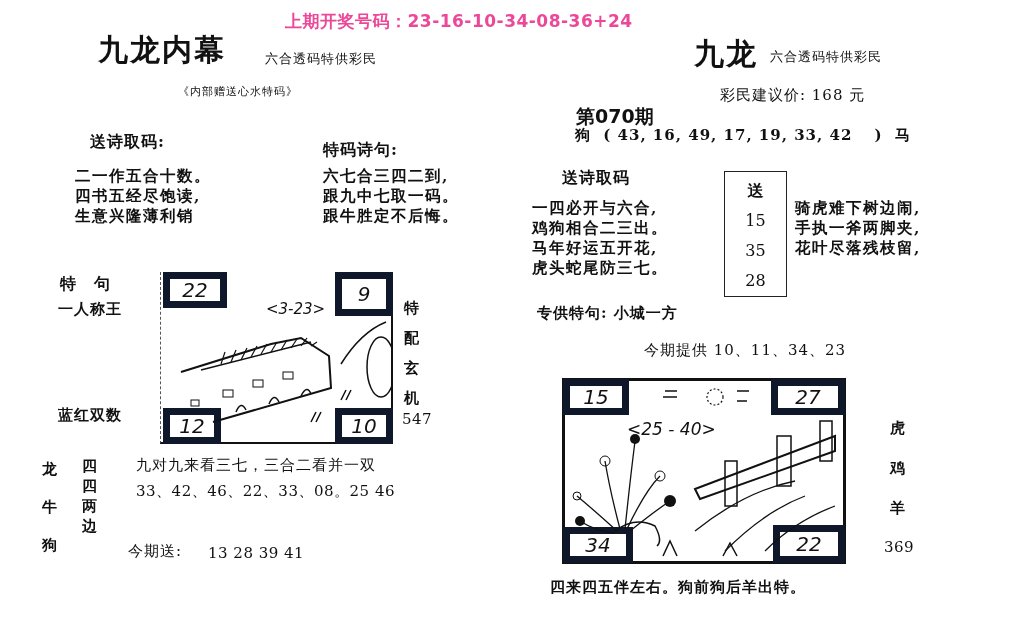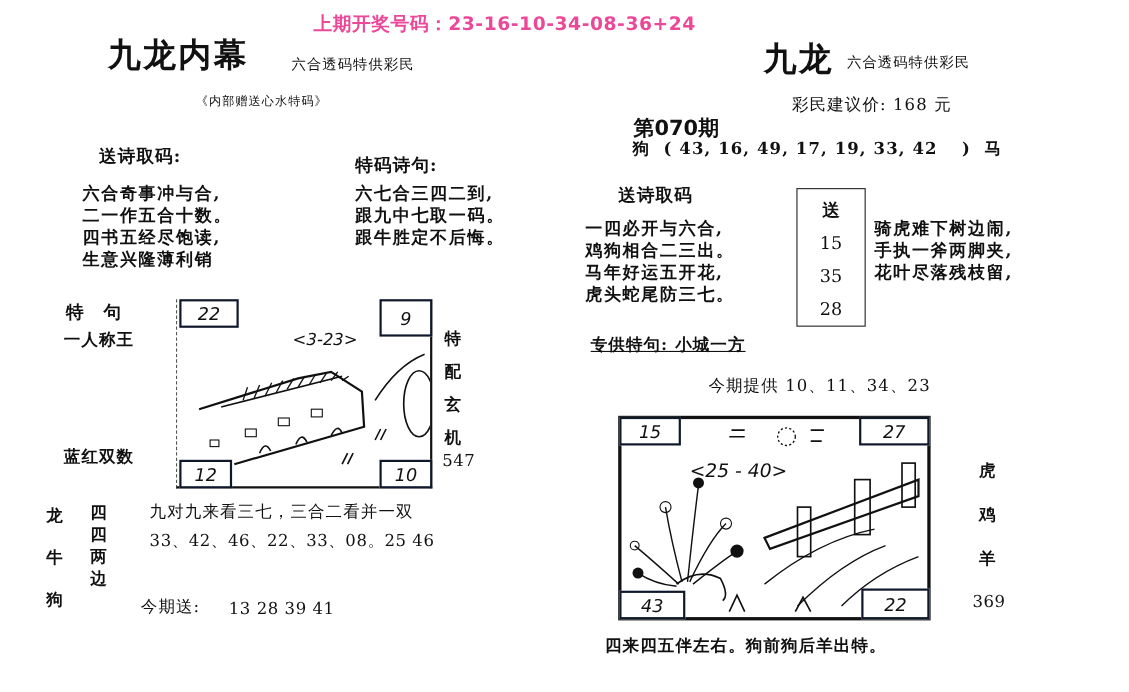--- a/index.html
+++ b/index.html
@@ -9,37 +9,36 @@
   .red-head { left:285px; top:10px; font-family:"DejaVu Sans", sans-serif; font-size:17px; font-weight:bold; color:#ec4899; letter-spacing:0.5px; }
   .big-title { font-size:30px; font-family:"DejaVu Serif", serif; font-weight:bold; letter-spacing:2px; }
   .sub-title { font-size:13px; letter-spacing:1px; }
   .poem-head { font-size:16px; font-weight:bold; letter-spacing:1px; }
   .poem { font-size:15.5px; font-weight:bold; line-height:20px; letter-spacing:1.5px; }
   .label { font-size:15px; font-weight:bold; letter-spacing:1px; }
   .vert { font-size:15px; font-weight:bold; line-height:30px; }
   .num { font-size:15px; letter-spacing:0.5px; }
   .issue { font-family:"DejaVu Sans", sans-serif; font-size:19px; font-weight:bold;margin-top:22px; }
   .sketch { position:absolute; border:2px solid #111; background:#fff; }
-  .corner { position:absolute; border:2px solid #0f172a; font-family:"DejaVu Sans", sans-serif; font-size:16px; font-style:italic; display:flex; align-items:center; justify-content:center; background:#fff; }
+  .corner { position:absolute; border:7px solid #0f172a; font-family:"DejaVu Sans", sans-serif; font-size:20px; font-style:italic; display:flex; align-items:center; justify-content:center; background:#fff; }
   .sendbox { position:absolute; left:724px; top:171px; width:61px; height:124px; border:1px solid #222; text-align:center; }
   .sendbox div { font-size:16px; line-height:30px; }
   .hand { font-family:"DejaVu Sans", sans-serif; font-style:italic; font-size:15px; }
 </style>
 </head>
 <body>
 
 <div class="abs red-head">上期开奖号码：23-16-10-34-08-36+24</div>
 
 <div class="abs big-title" style="left:98px;top:30px;">九龙内幕</div>
 <div class="abs sub-title" style="left:265px;top:50px;">六合透码特供彩民</div>
 <div class="abs sub-title" style="left:178px;top:84px;font-size:11px;">《内部赠送心水特码》</div>
 
 <div class="abs poem-head" style="left:90px;top:132px;">送诗取码:</div>
 <div class="abs poem" style="left:75px;top:166px;">
-  <div>六合奇事冲与合,</div>
   <div>二一作五合十数。</div>
   <div>四书五经尽饱读,</div>
   <div>生意兴隆薄利销</div>
 </div>
 
 <div class="abs poem-head" style="left:323px;top:140px;">特码诗句:</div>
 <div class="abs poem" style="left:323px;top:166px;">
   <div>六七合三四二到,</div>
   <div>跟九中七取一码。</div>
   <div>跟牛胜定不后悔。</div>
@@ -130,27 +129,27 @@
   <div>35</div>
   <div>28</div>
 </div>
 
 <div class="abs poem" style="left:795px;top:198px;">
   <div>骑虎难下树边闹,</div>
   <div>手执一斧两脚夹,</div>
   <div>花叶尽落残枝留,</div>
 </div>
 
-<div class="abs label" style="left:537px;top:304px;text-decoration:underline;">专供特句: 小城一方</div>
+<div class="abs label" style="left:537px;top:304px;">专供特句: 小城一方</div>
 <div class="abs label" style="left:644px;top:341px;font-weight:normal;">今期提供 10、11、34、23</div>
 
 <div class="sketch" style="left:562px;top:378px;width:278px;height:180px;border-width:3px;">
   <div class="corner" style="left:-2px;top:-2px;width:52px;height:22px;">15</div>
   <div class="corner" style="right:-2px;top:-2px;width:60px;height:22px;">27</div>
-  <div class="corner" style="left:-2px;bottom:-2px;width:56px;height:22px;">43</div>
+  <div class="corner" style="left:-2px;bottom:-2px;width:56px;height:22px;">34</div>
   <div class="corner" style="right:-2px;bottom:-2px;width:58px;height:24px;">22</div>
   <div class="abs hand" style="left:62px;top:38px;font-size:17px;">&lt;25 - 40&gt;</div>
   <svg class="abs" style="left:0;top:0;" width="278" height="180">
     <circle cx="150" cy="16" r="8" fill="none" stroke="#111" stroke-width="1.2" stroke-dasharray="2 2"></circle>
     <path d="M100 10 h12 M98 16 h14 M172 10 h12 M172 20 h10" stroke="#111" stroke-width="1.5"></path>
     <path d="M130 108 L270 55 L270 70 L135 118 Z" fill="none" stroke="#111" stroke-width="2"></path>
     <rect x="160" y="80" width="12" height="45" fill="none" stroke="#111" stroke-width="1.5"></rect>
     <rect x="212" y="55" width="14" height="50" fill="none" stroke="#111" stroke-width="1.5"></rect>
     <rect x="255" y="40" width="12" height="40" fill="none" stroke="#111" stroke-width="1.5"></rect>
     <path d="M130 150 Q180 110 230 100 M160 170 Q200 130 240 115 M200 170 Q230 140 270 125" fill="none" stroke="#111" stroke-width="1.3"></path>

